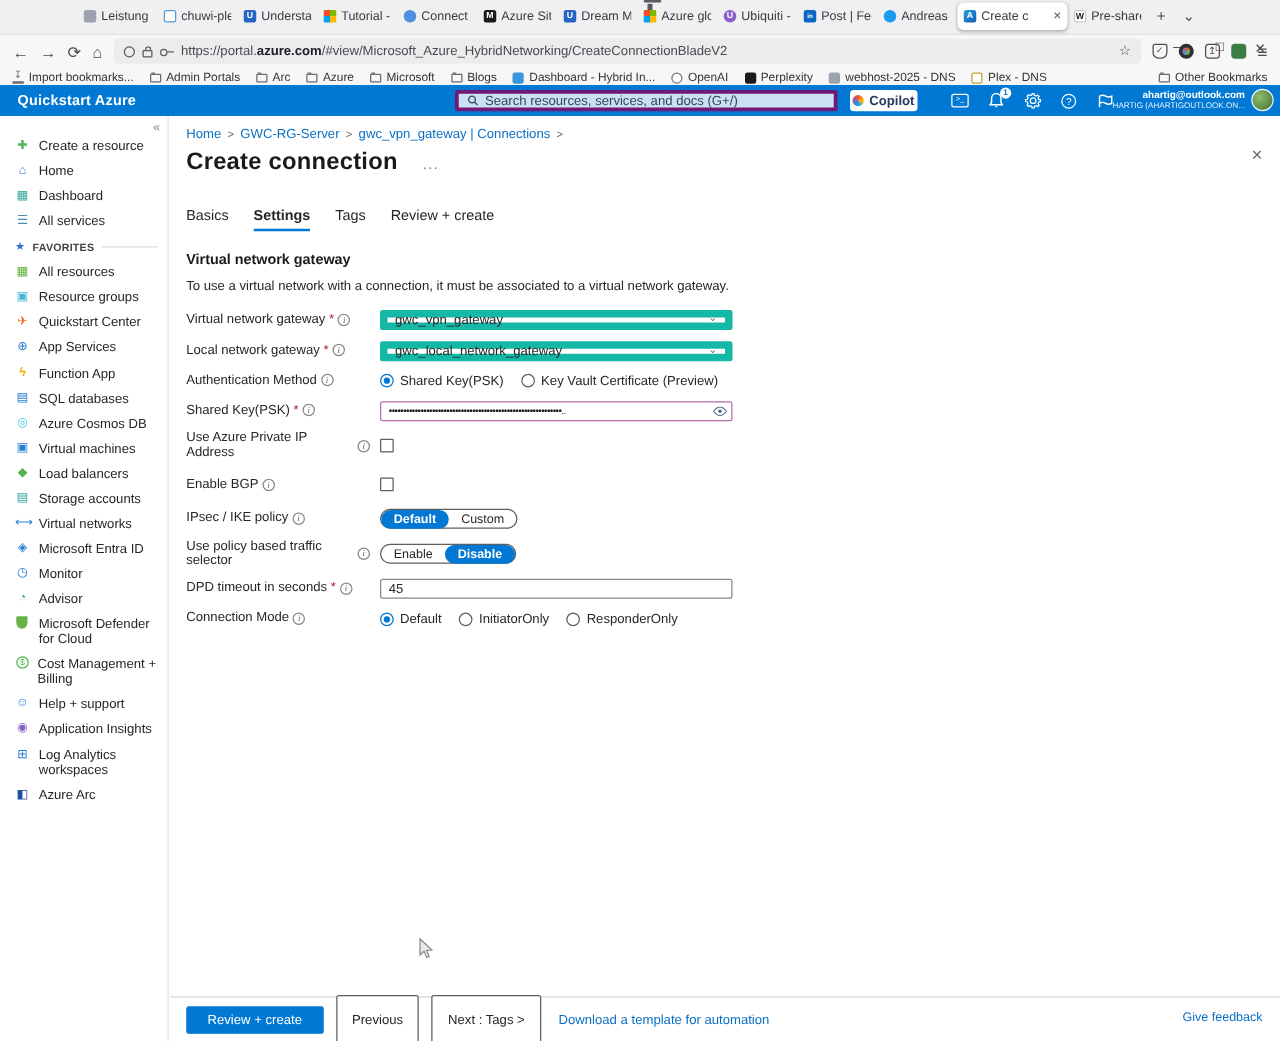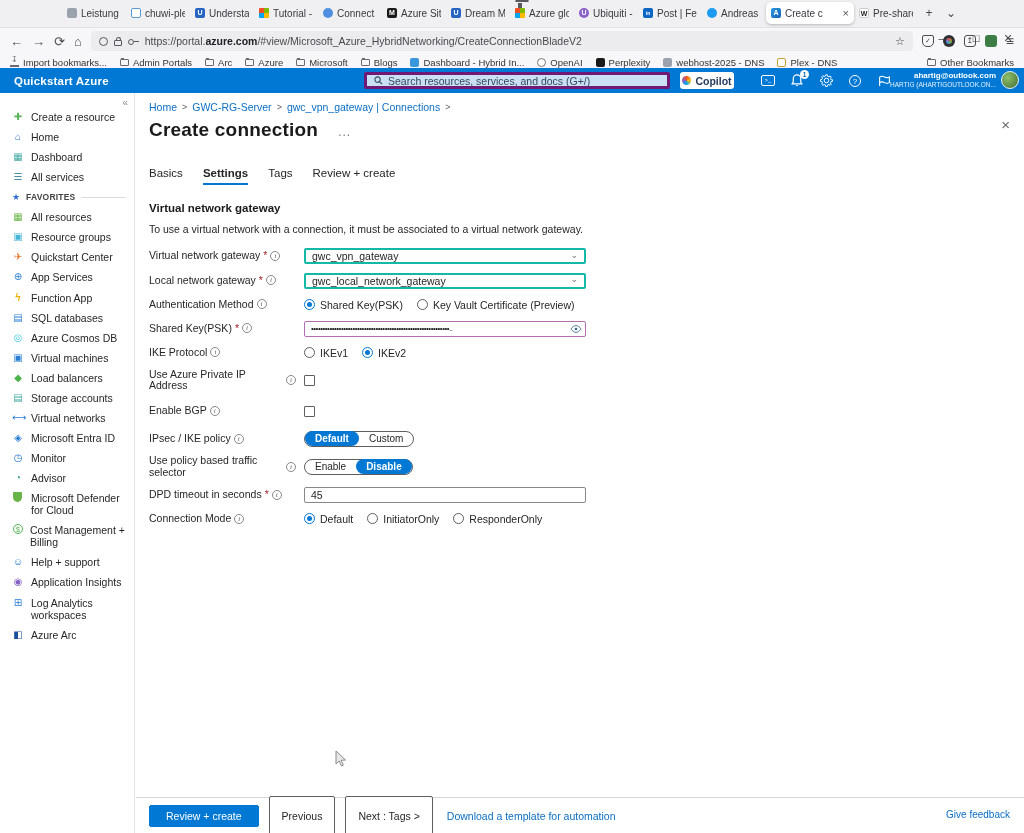--- a/index.html
+++ b/index.html
@@ -104,21 +104,21 @@
   .sectdesc { padding:9px 0 0 13px; font-size:10.5px; color:#262626; }
 
   .formwrap { padding:13px 0 0 13px; }
   .row { display:flex; align-items:center; margin-bottom:8.5px; min-height:15px; }
   .lbl { width:155px; flex:none; font-size:10.5px; color:#262626; display:flex; align-items:center; gap:3px; padding-right:8px; line-height:1.1; }
   .req { color:#a4262c; }
   .info { width:10px; height:10px; flex:none; border:1px solid #8a8886; border-radius:50%; color:#605e5c; font-size:7px; line-height:8px; text-align:center; font-family:"Liberation Serif",serif; font-style:italic; }
   .info::before { content:"i"; }
   .ctl { display:flex; align-items:center; gap:14px; }
 
-  .select { width:282px; height:16px; border:2px solid #14b8a6; border-radius:2px; background:#fff; display:flex; align-items:center; justify-content:space-between; padding:0 6px; font-size:10.5px; color:#262626; }
+  .select { width:282px; height:16px; border:6px solid #14b8a6; border-radius:2px; background:#fff; display:flex; align-items:center; justify-content:space-between; padding:0 6px; font-size:10.5px; color:#262626; }
   .chev { color:#7a6a7a; font-size:9px; margin-top:-3px; }
   .txtinput { width:282px; height:16px; border:1px solid #8a8886; border-radius:2px; background:#fff; display:flex; align-items:center; padding:0 6px; font-size:10.5px; color:#262626; }
   .pskinput { width:282px; height:16px; border:1px solid #b66db3; border-radius:2px; background:#fff; display:flex; align-items:center; padding:0 3px 0 6px; font-size:8px; letter-spacing:-.5px; color:#1a1a1a; }
   .pskdots { flex:1; overflow:hidden; white-space:nowrap; }
   .eyeic { flex:none; margin-left:2px; }
 
   .radio { width:11px; height:11px; border:1px solid #605e5c; border-radius:50%; background:#fff; flex:none; }
   .radio.sel { border:1px solid #0078d4; position:relative; }
   .radio.sel::after { content:""; position:absolute; inset:2px; background:#0078d4; border-radius:50%; }
   .opt { display:flex; align-items:center; gap:5px; font-size:10.5px; color:#262626; }
@@ -511,36 +511,20 @@
             <div class="pskinput">
               <span class="pskdots">••••••••••••••••••••••••••••••••••••••••••••••••••••••••••••..</span>
               <svg class="eyeic" width="12" height="8" viewBox="0 0 14 8">
                   <path d="M1 4C3 1.4 5.2 0 7 0s4 1.4 6 4c-2 2.6-4.2 4-6 4S3 6.6 1 4z" fill="none" stroke="#3a6b8a" stroke-width="1"></path>
                   <circle cx="7" cy="4" r="1.6" fill="#3a6b8a"></circle>
                 </svg>
             </div>
           </div>
         </div>
 
-        <div class="row">
-          <div class="lbl">
-              <span>IKE Protocol</span>
-              <span class="info"></span>
-            </div>
-          <div class="ctl">
-            <span class="opt">
-                <span class="radio"></span>
-                <span>IKEv1</span>
-              </span>
-            <span class="opt">
-                <span class="radio sel"></span>
-                <span>IKEv2</span>
-              </span>
-          </div>
-        </div>
 
         <div class="row" style="margin-bottom:12px">
           <div class="lbl">
               <span>Use Azure Private IP Address</span>
               <span class="info"></span>
             </div>
           <div class="ctl">
               <span class="checkbox"></span>
             </div>
         </div>

